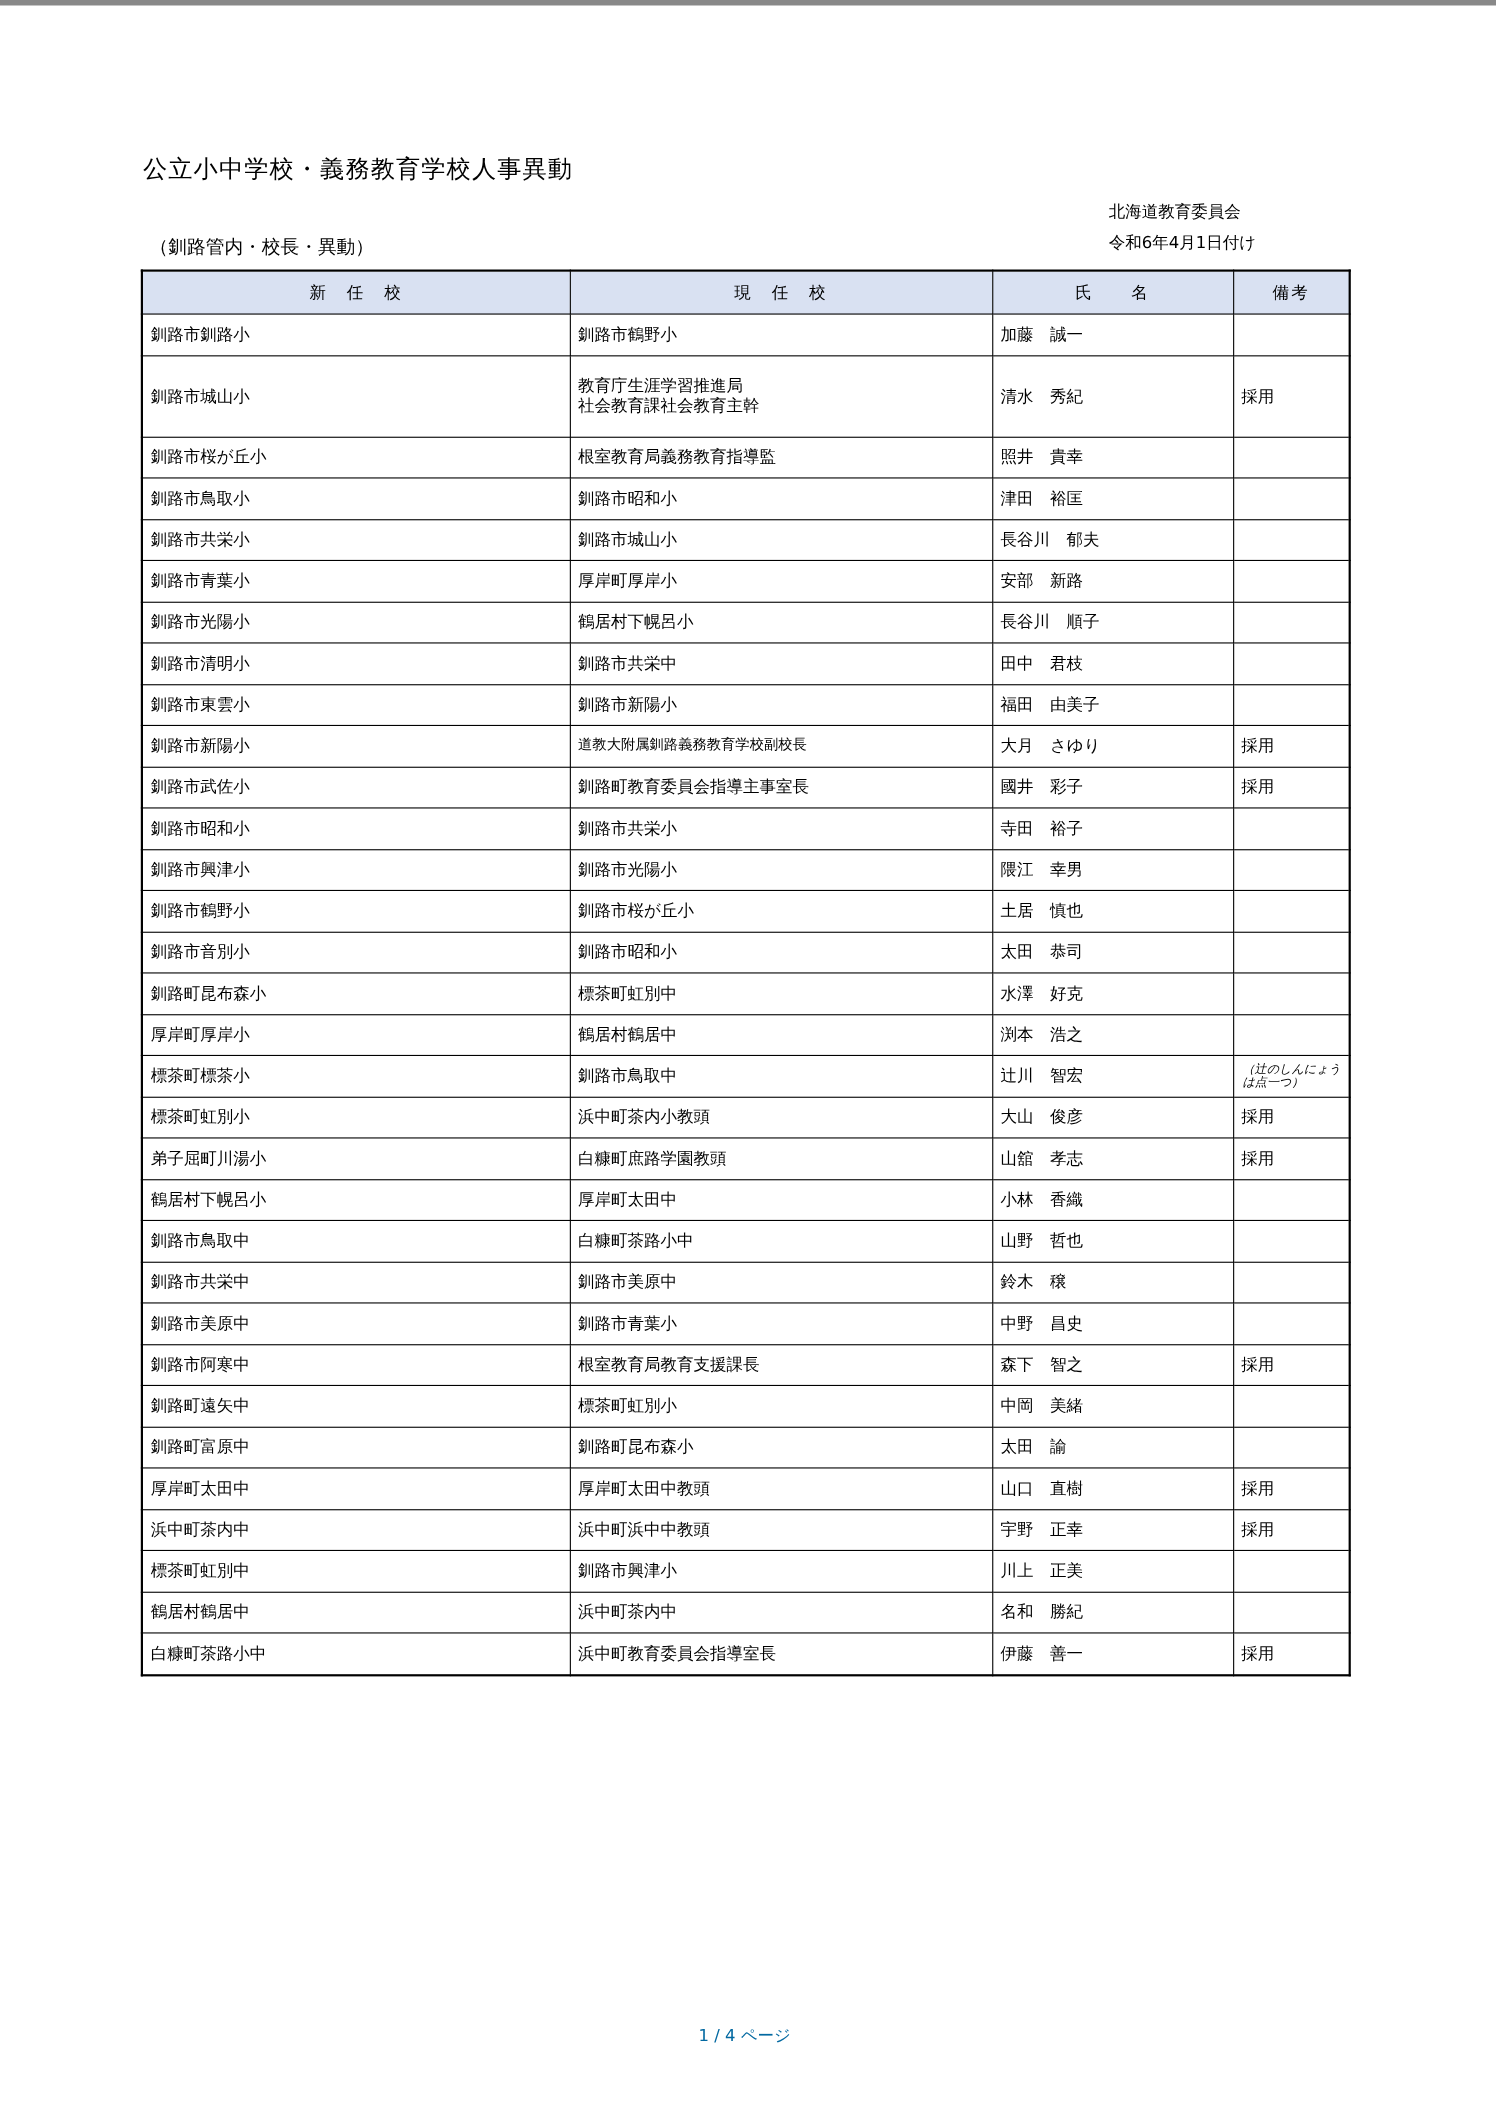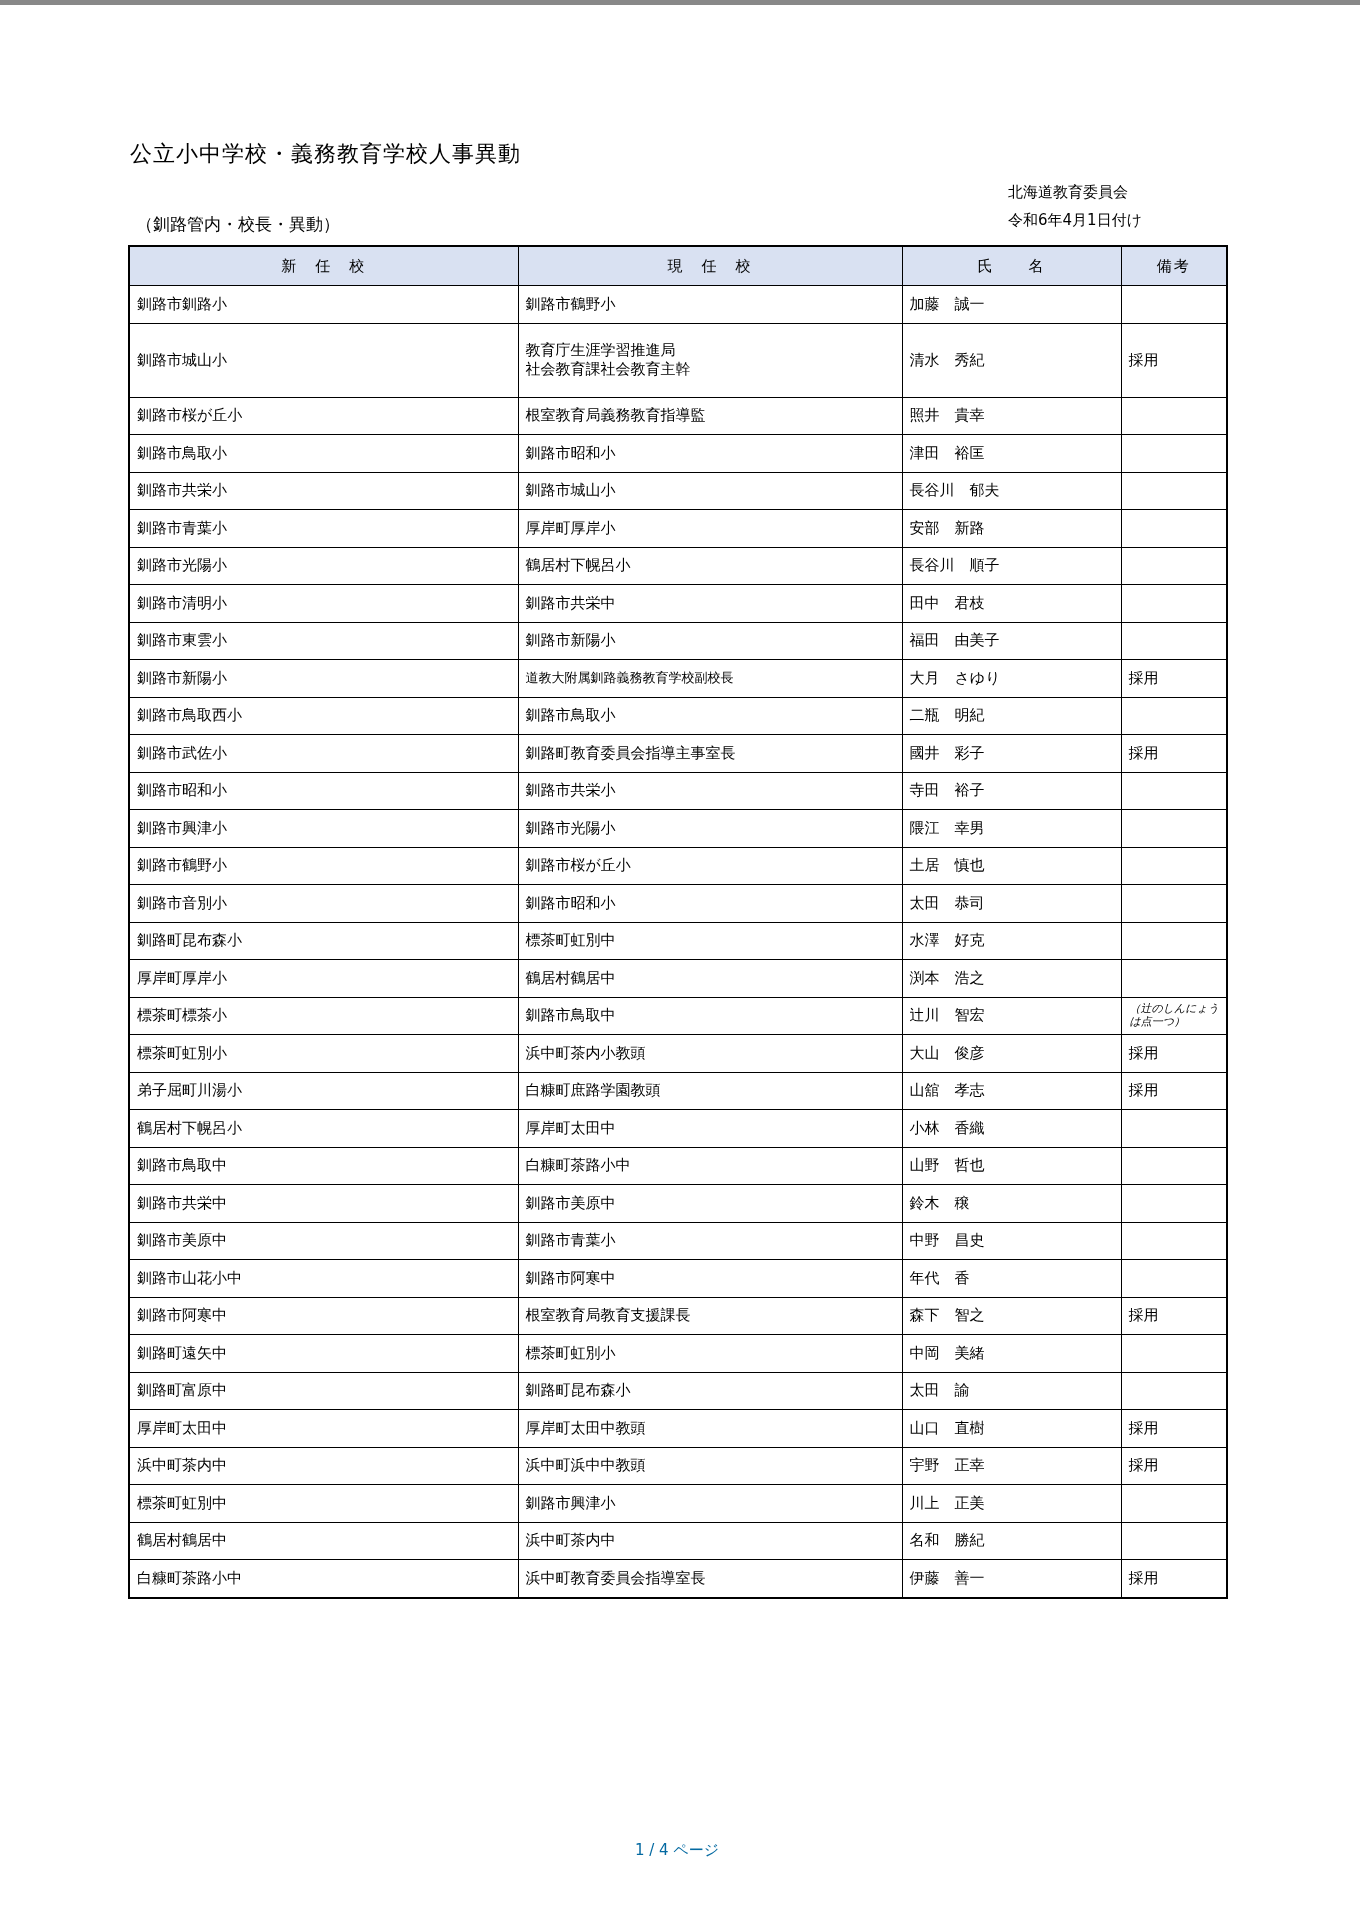--- a/index.html
+++ b/index.html
@@ -140,26 +140,20 @@
           <td class="name">福田　由美子</td>
           <td class="note"></td>
         </tr>
         <tr>
           <td>釧路市新陽小</td>
           <td class="current small-text">道教大附属釧路義務教育学校副校長</td>
           <td class="name">大月　さゆり</td>
           <td class="note">採用</td>
         </tr>
         <tr>
-          <td>釧路市鳥取西小</td>
-          <td class="current">釧路市鳥取小</td>
-          <td class="name">二瓶　明紀</td>
-          <td class="note"></td>
-        </tr>
-        <tr>
           <td>釧路市武佐小</td>
           <td class="current">釧路町教育委員会指導主事室長</td>
           <td class="name">國井　彩子</td>
           <td class="note">採用</td>
         </tr>
         <tr>
           <td>釧路市昭和小</td>
           <td class="current">釧路市共栄小</td>
           <td class="name">寺田　裕子</td>
           <td class="note"></td>
@@ -230,26 +224,20 @@
           <td class="name">鈴木　穣</td>
           <td class="note"></td>
         </tr>
         <tr>
           <td>釧路市美原中</td>
           <td class="current">釧路市青葉小</td>
           <td class="name">中野　昌史</td>
           <td class="note"></td>
         </tr>
         <tr>
-          <td>釧路市山花小中</td>
-          <td class="current">釧路市阿寒中</td>
-          <td class="name">年代　香</td>
-          <td class="note"></td>
-        </tr>
-        <tr>
           <td>釧路市阿寒中</td>
           <td class="current">根室教育局教育支援課長</td>
           <td class="name">森下　智之</td>
           <td class="note">採用</td>
         </tr>
         <tr>
           <td>釧路町遠矢中</td>
           <td class="current">標茶町虹別小</td>
           <td class="name">中岡　美緒</td>
           <td class="note"></td>

